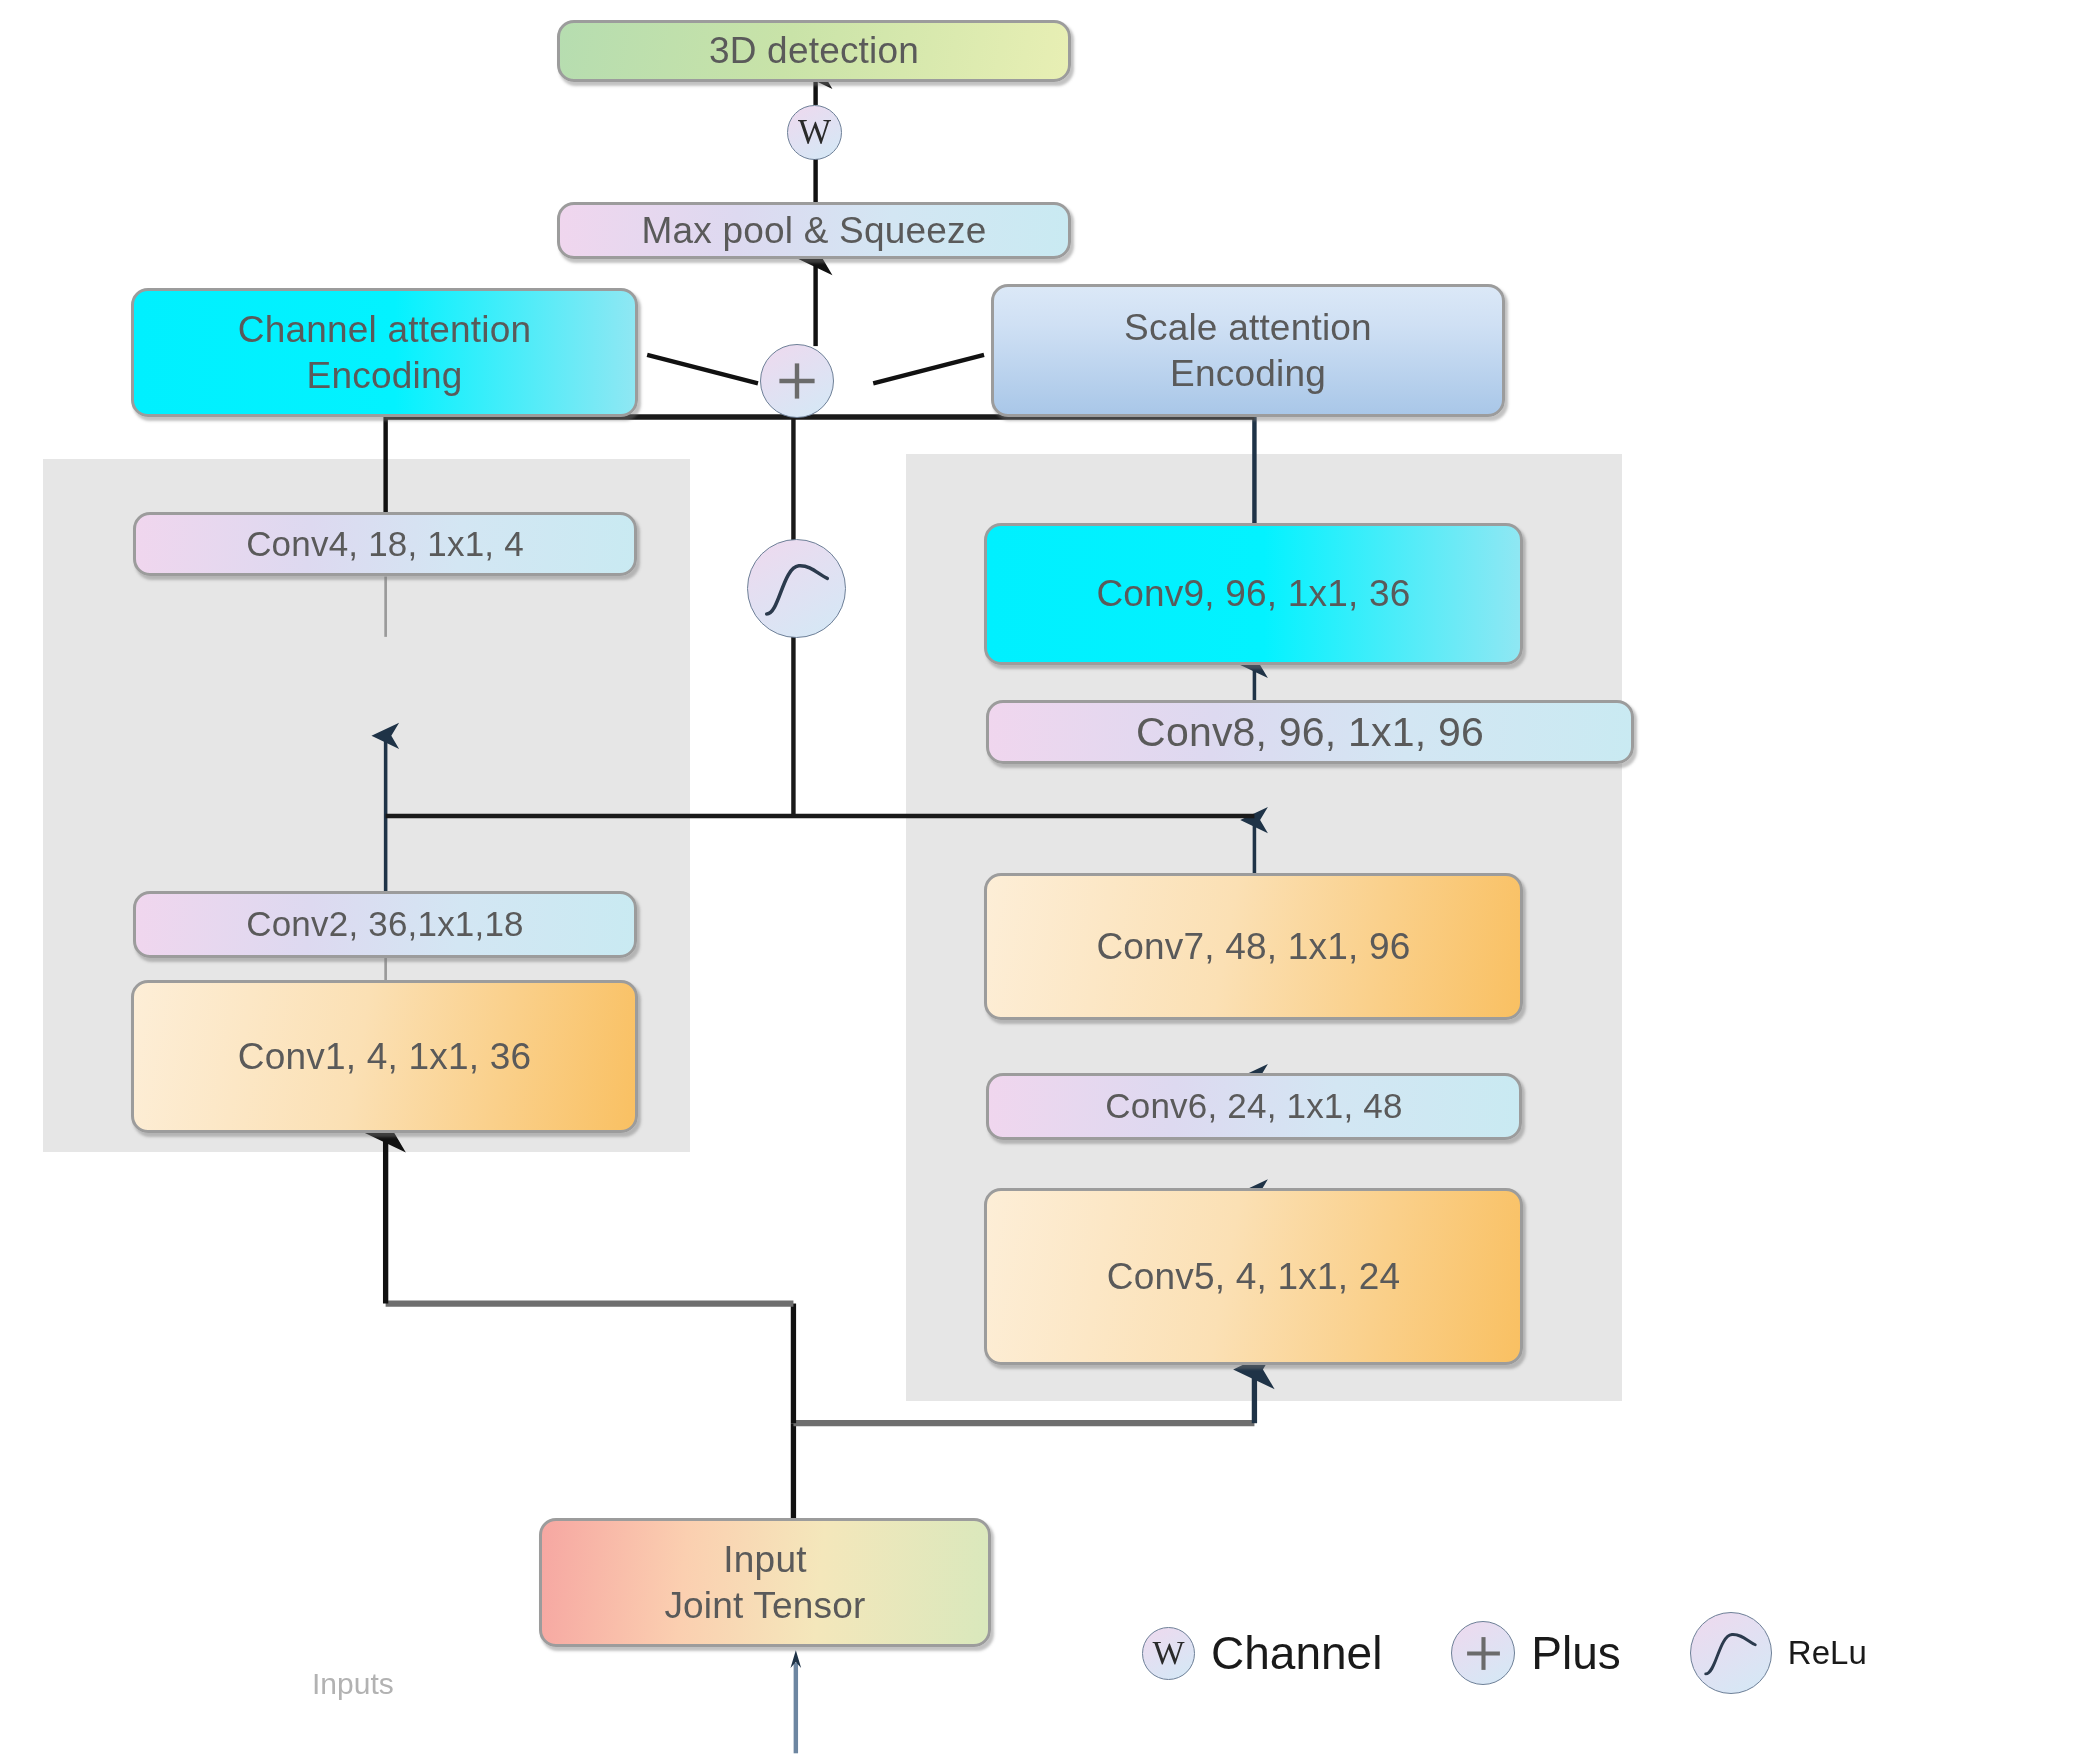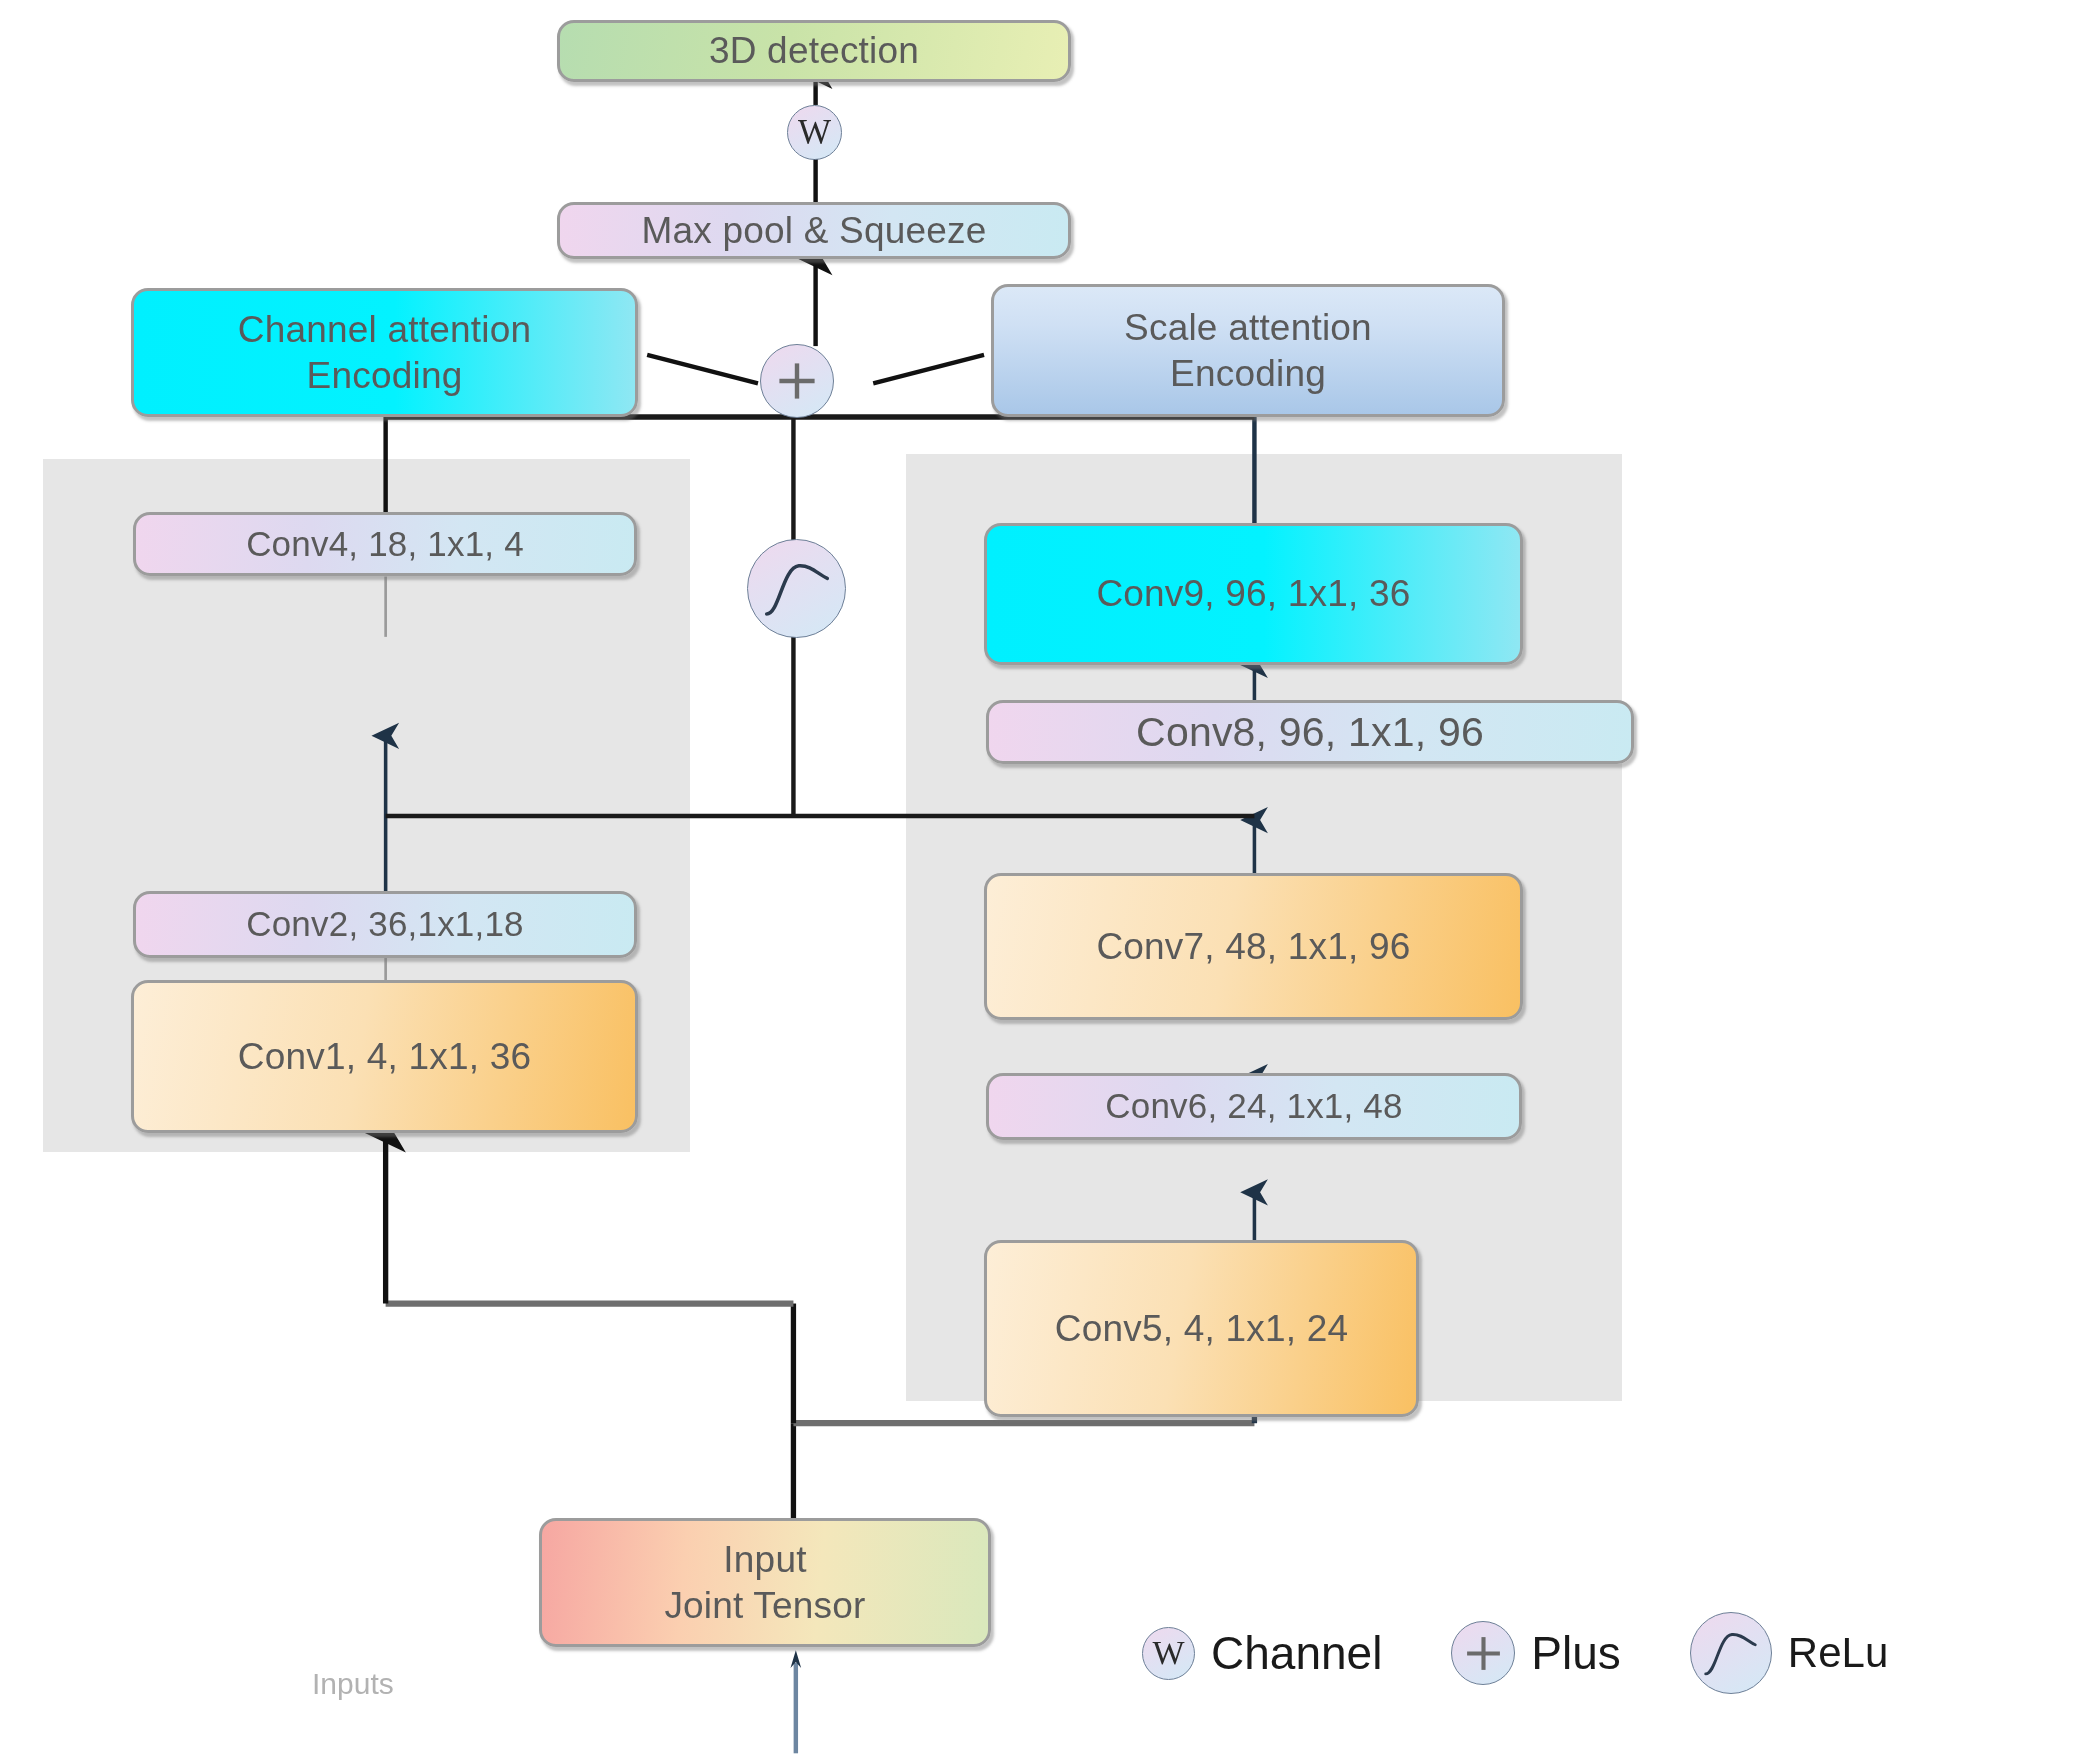--- a/index.html
+++ b/index.html
@@ -175,21 +175,21 @@
   <div class="node n-orange" style="left:131px; top:980px; width:507px; height:153px; font-size:37px;">Conv1, 4, 1x1, 36</div>
 
   <div class="node n-cyan" style="left:984px; top:523px; width:539px; height:142px; font-size:37px;">Conv9, 96, 1x1, 36</div>
 
   <div class="node n-pinkblue" style="left:986px; top:700px; width:648px; height:64px; font-size:41px;">Conv8, 96, 1x1, 96</div>
 
   <div class="node n-orange" style="left:984px; top:873px; width:539px; height:147px; font-size:37px;">Conv7, 48, 1x1, 96</div>
 
   <div class="node n-pinkblue" style="left:986px; top:1073px; width:536px; height:67px; font-size:35px;">Conv6, 24, 1x1, 48</div>
 
-  <div class="node n-orange" style="left:984px; top:1240px; width:435px; height:177px; font-size:37px;">Conv5, 4, 1x1, 24</div>
+  <div class="node n-orange" style="left:984px; top:1188px; width:539px; height:177px; font-size:37px;">Conv5, 4, 1x1, 24</div>
 
   <div class="node n-input" style="left:539px; top:1518px; width:452px; height:129px; font-size:37px;">Input
 Joint Tensor</div>
 
   <svg style="position:absolute; left:763px; top:1645px; width:71px; height:111px;" viewBox="0 0 80 125">
     <path d="M37,122 L37,20" stroke="#6d86a1" stroke-width="5" fill="none"></path>
     <path d="M31,26 L37,6 L43,26 L37,19 Z" fill="#1f3347"></path>
   </svg>
 
   <div class="inputs-label" style="left:312px; top:1667px; font-size:30px;">Inputs</div>
@@ -212,18 +212,18 @@
       </div>
       <span class="legend-label" style="font-size:46px;">Plus</span>
     </div>
 
     <div class="legend-item" style="margin-left:69px;">
       <div class="op" style="width:82px; height:82px;">
         <svg width="67" height="67" viewBox="0 0 92 92">
           <path d="M12,74 C26,74 30,22 48,20 C62,19 70,30 80,34" stroke="#2b3a4d" stroke-width="4" fill="none" stroke-linecap="round"></path>
         </svg>
       </div>
-      <span class="legend-label" style="font-size:42px;">ReLu</span>
+      <span class="legend-label" style="font-size:33px;">ReLu</span>
     </div>
   </div>
 
 </div>
 
 
 </body></html>

